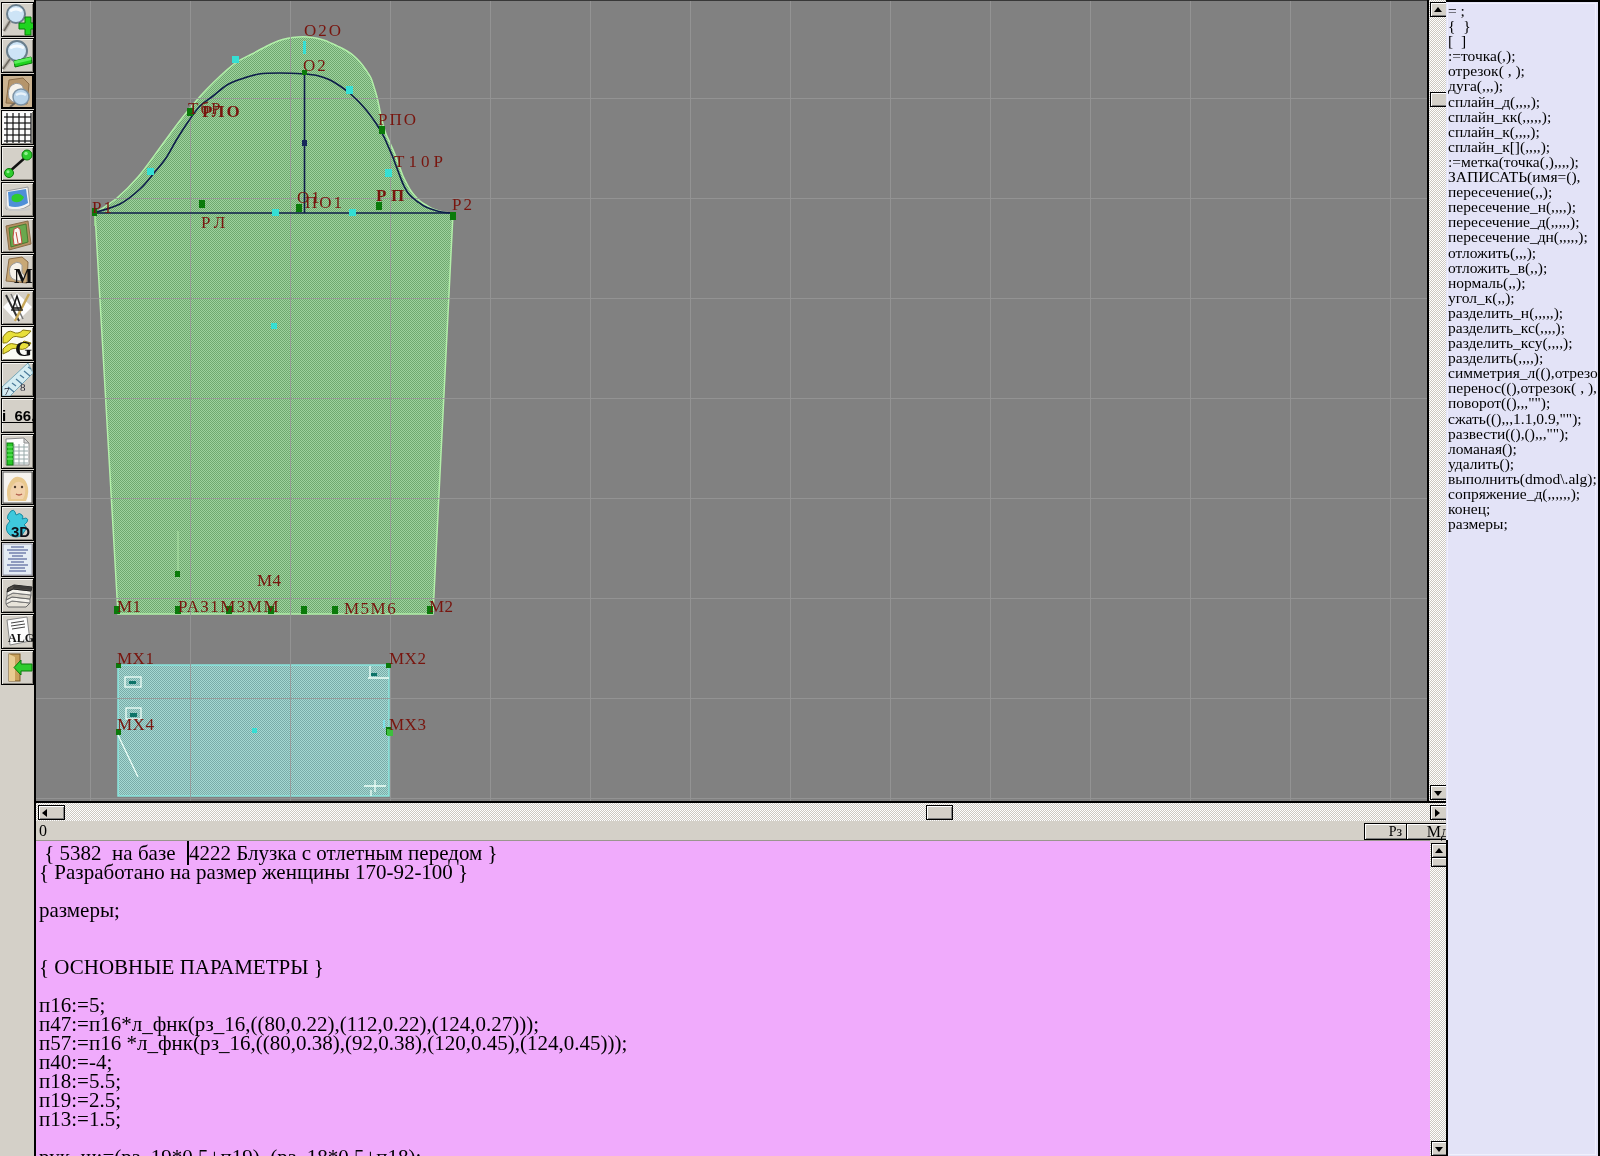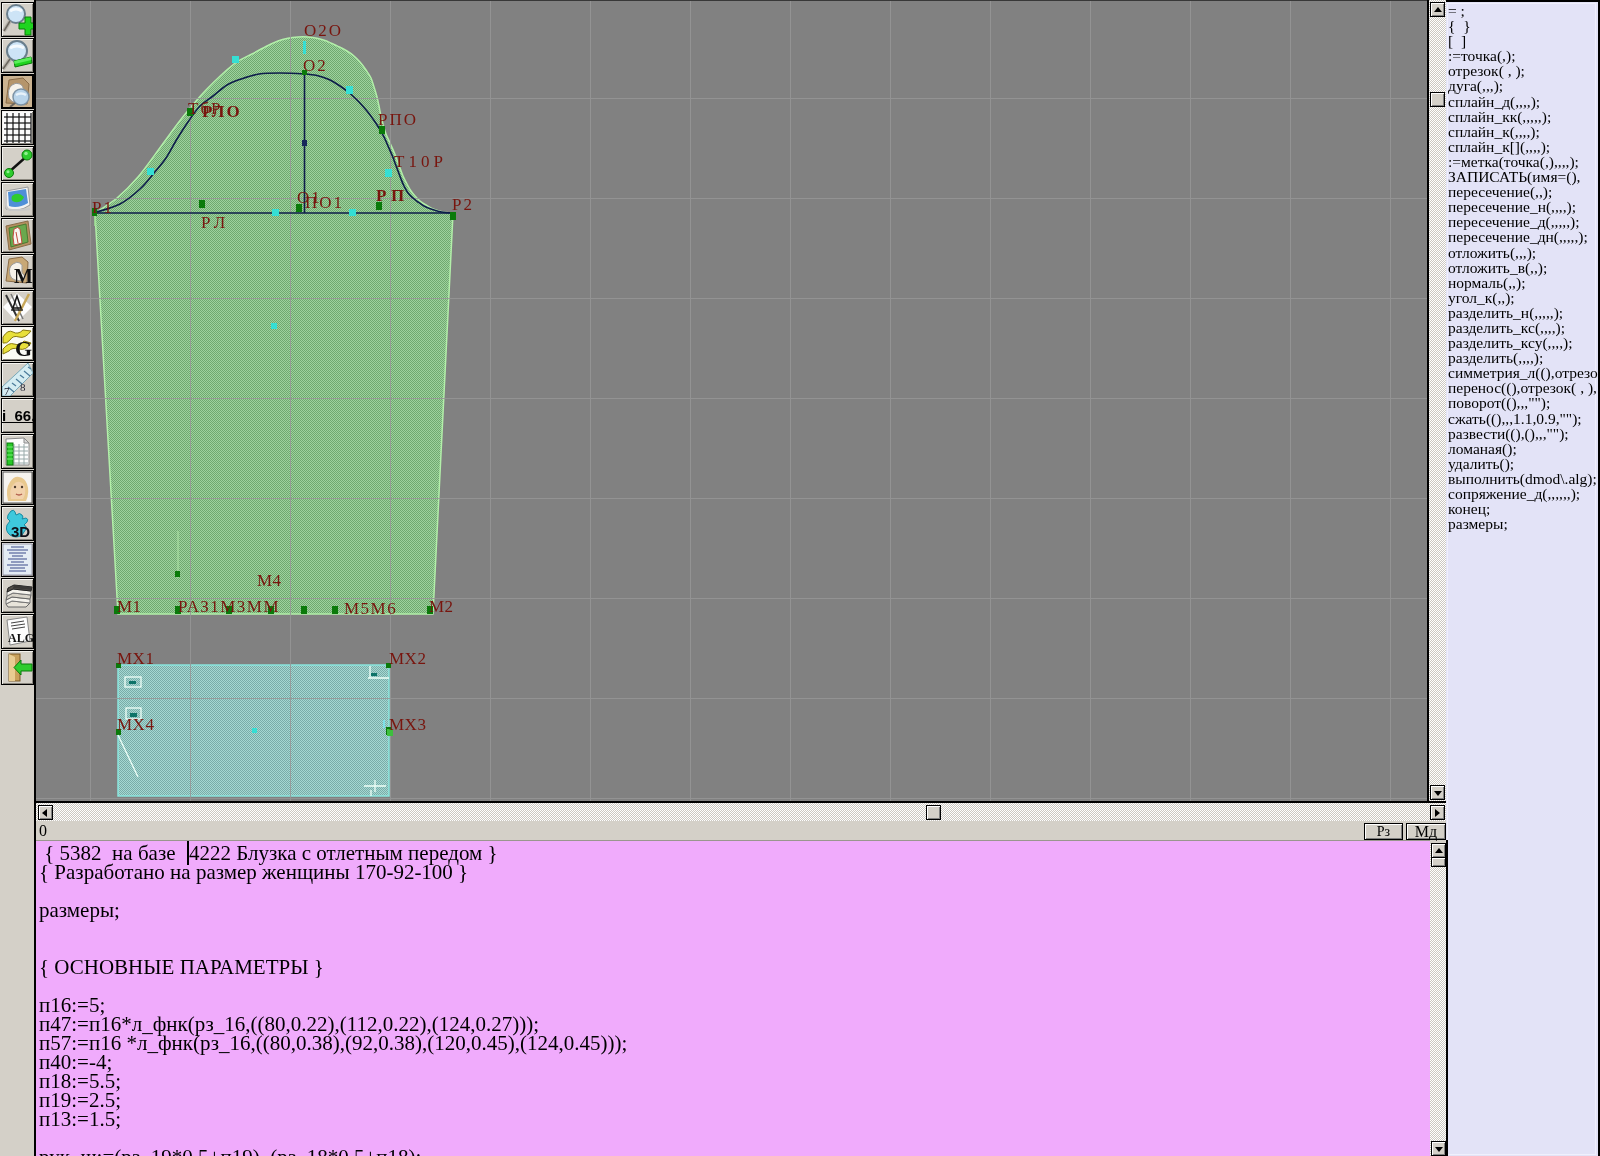--- a/index.html
+++ b/index.html
@@ -11,21 +11,21 @@
     border:1px solid #000;box-shadow:inset 1px 1px 0 #f4f2ee, inset -1px -1px 0 #8a867e;overflow:hidden;}
   .tbtn.pressed{border:2px solid #000;width:29px;height:31px;box-shadow:none;}
   .tbtn svg{position:absolute;left:0;top:0;}
   #canvas{left:36px;top:0;width:1391px;height:801px;background:#818181;border-top:1px solid #383838;overflow:hidden;}
   #grid{left:0;top:0;width:1391px;height:801px;}
   .chk{background-image:
       linear-gradient(45deg,#fff 25%,transparent 25%,transparent 75%,#fff 75%),
       linear-gradient(45deg,#fff 25%,#ccc8c1 25%,#ccc8c1 75%,#fff 75%);
     background-size:2px 2px;background-position:0 0,1px 1px;}
   .sbtn{position:absolute;background:#d4d0c8;border:1px solid #000;
-    box-shadow:inset 1px 1px 0 #fff, inset -1px -1px 0 #808080;}
+    box-shadow:inset 1px 1px 0 #fff, inset -1px -1px 0 #808080;padding-left:12px;}
   .arr{position:absolute;width:0;height:0;}
   #cv-right-border{left:1427px;top:0;width:2px;height:801px;background:#000;}
   #cv-vsb{left:1429px;top:0;width:17px;height:801px;}
   #cv-bot-border{left:36px;top:801px;width:1410px;height:2px;background:#000;}
   #hsb{left:36px;top:803px;width:1410px;height:18px;}
   #statusrow{left:36px;top:821px;width:1410px;height:19px;background:#d4d0c8;}
   #textarea{left:36px;top:840px;width:1394px;height:316px;background:#f0abfc;border-top:1px solid #9a968e;
     font-family:"Liberation Serif",serif;font-size:21px;line-height:19px;color:#000;white-space:pre;}
   #ta-vsb{left:1430px;top:843px;width:16px;height:313px;}
   #ta-right-border{left:1446px;top:840px;width:2px;height:316px;background:#000;z-index:5;}

